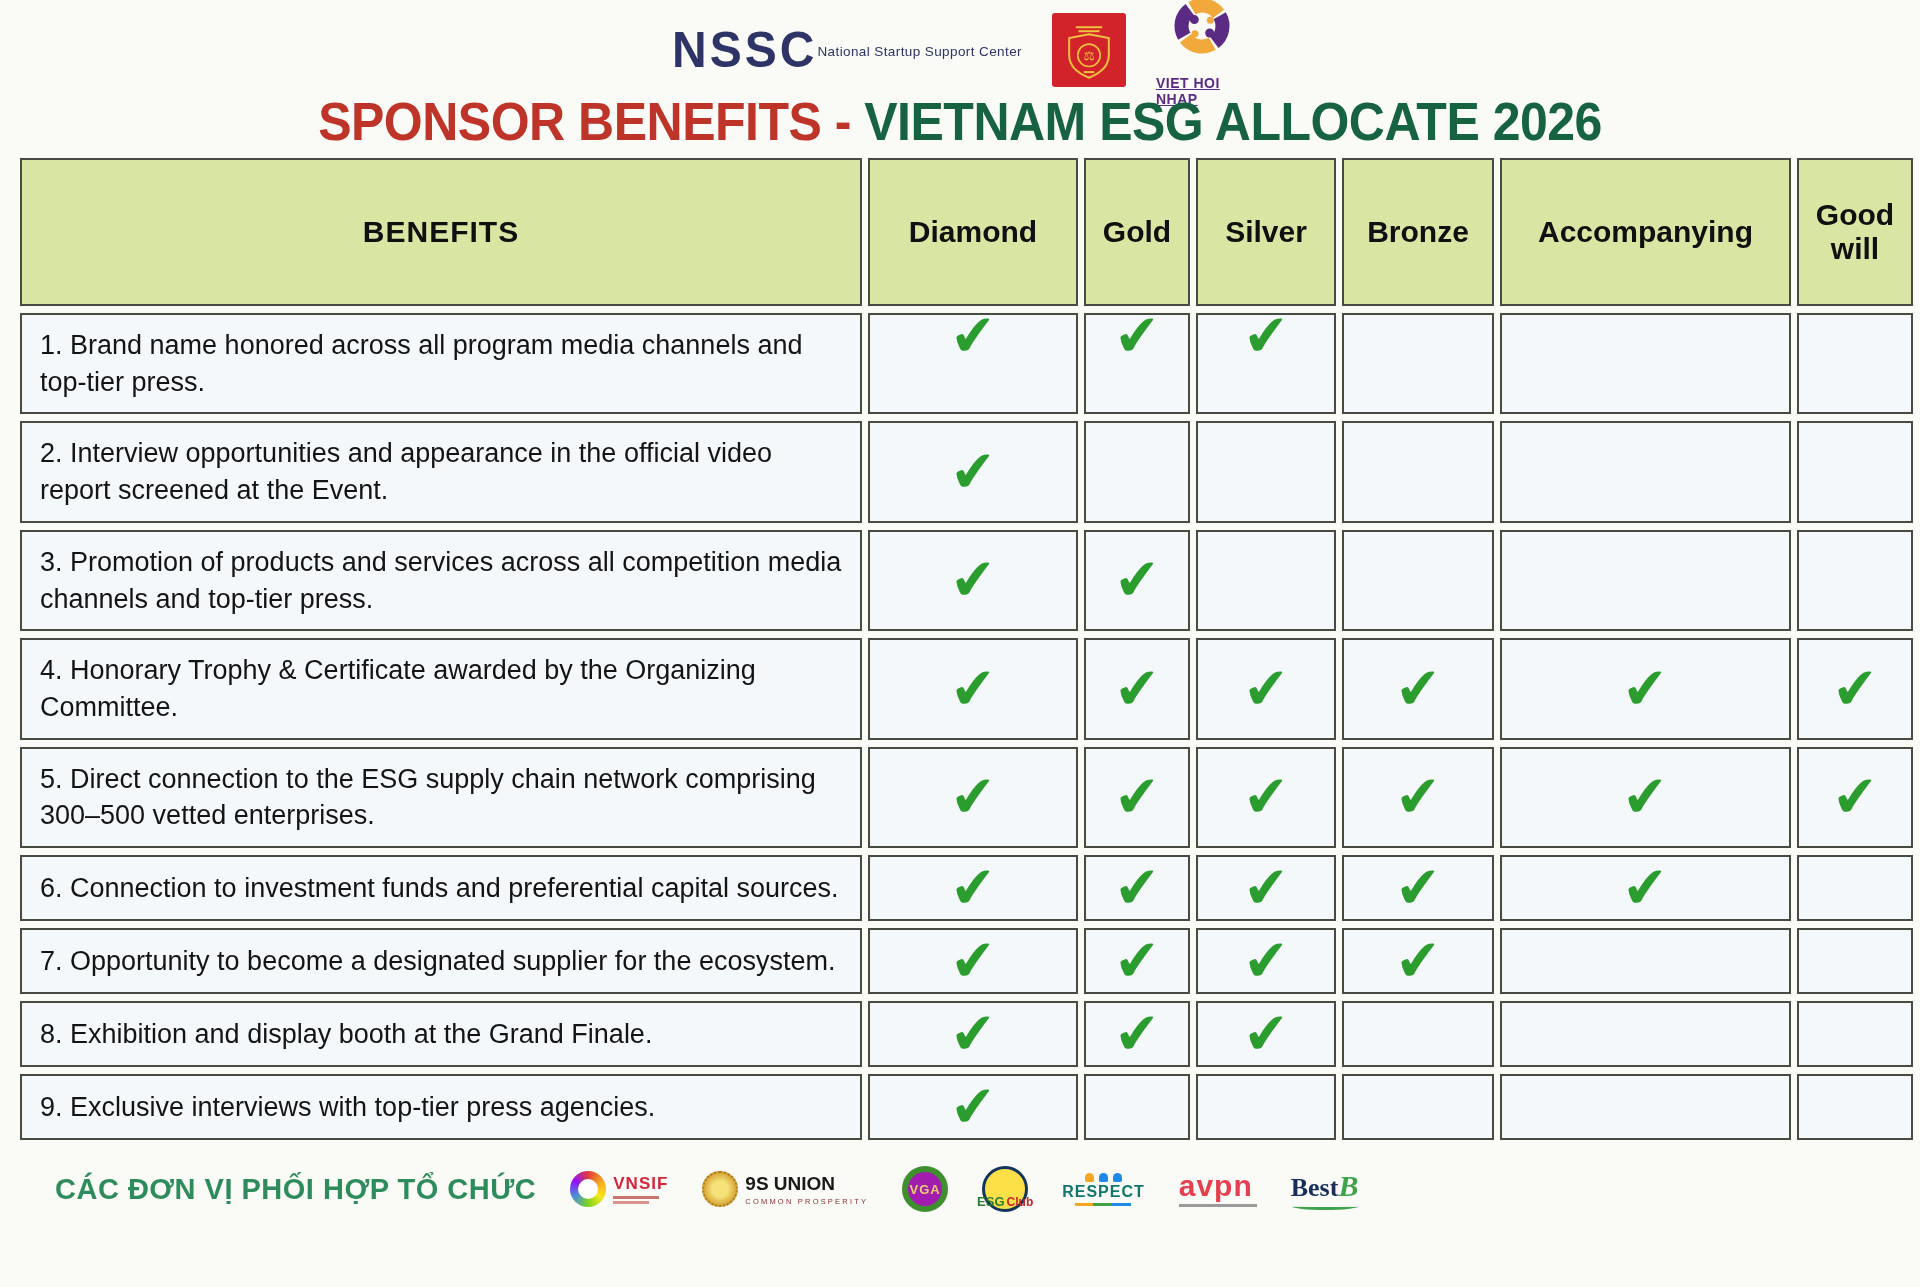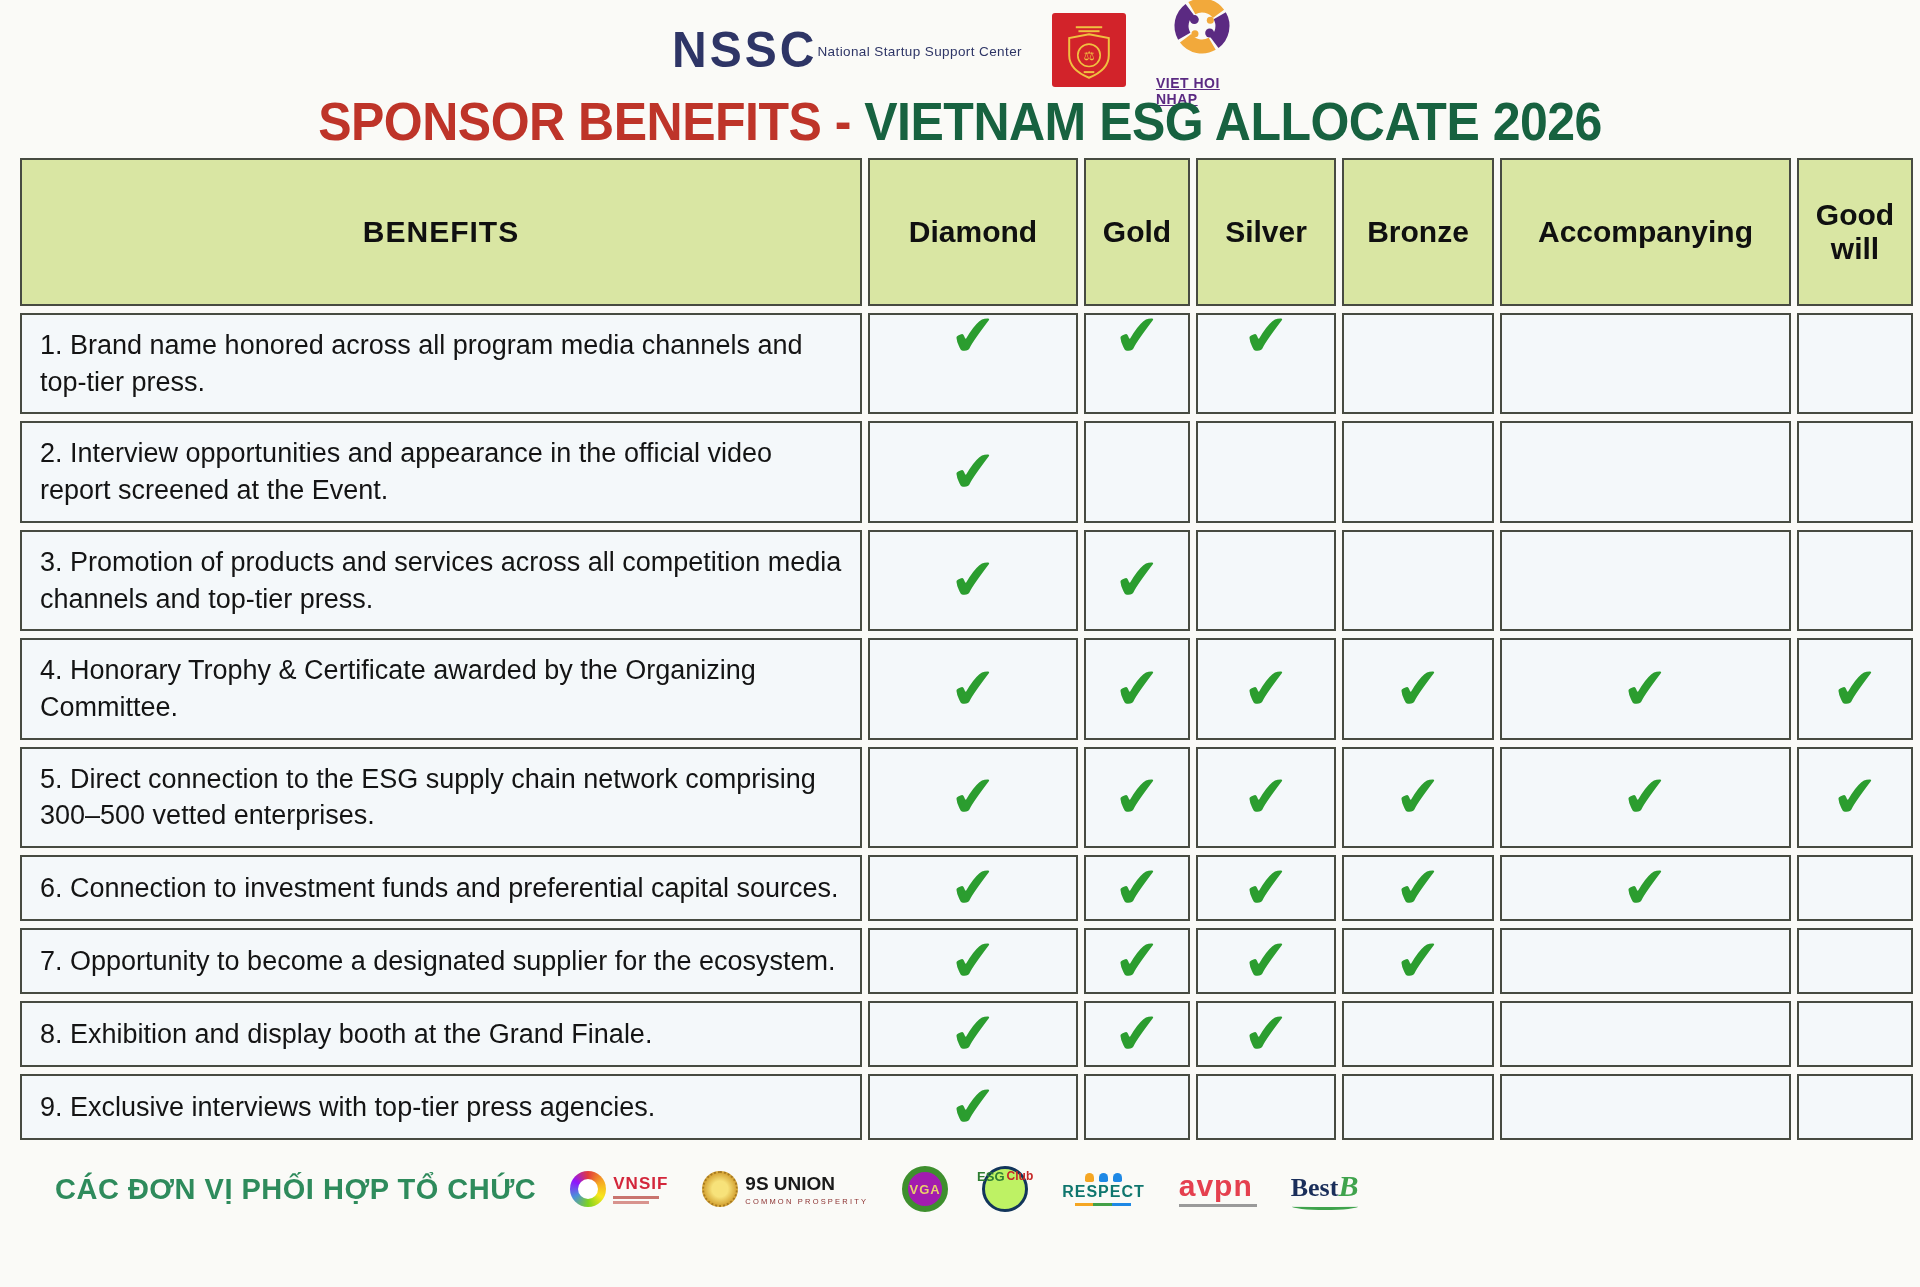--- a/index.html
+++ b/index.html
@@ -102,21 +102,21 @@
 
   .vga-mark{
     width:46px; height:46px; border-radius:50%;
     border:6px solid #3E8F2E; background:#a21caf;
     display:flex; align-items:center; justify-content:center;
   }
   .vga-word{ font-size:13px; font-weight:900; color:#E8D06A; letter-spacing:1px; }
 
   .esg-mark{
     width:46px; height:46px; border-radius:50%; border:3px solid #12355B;
-    display:flex; align-items:flex-start; justify-content:center; gap:2px; background:#bef264;
+    display:flex; align-items:flex-end; justify-content:center; gap:2px; background:#fde047;
     white-space:nowrap;
   }
   .esg-green{ font-size:13px; font-weight:900; color:#2E7D32; }
   .esg-red{ font-size:12px; font-weight:800; color:#C62828; }
 
   .respect{ display:flex; flex-direction:column; align-items:center; }
   .respect-people{ display:flex; gap:5px; margin-bottom:1px; }
   .person{ width:9px; height:9px; border-radius:50% 50% 20% 20%; }
   .person.p1{ background:#F5A623; }
   .person.p2{ background:#1E88E5; }

